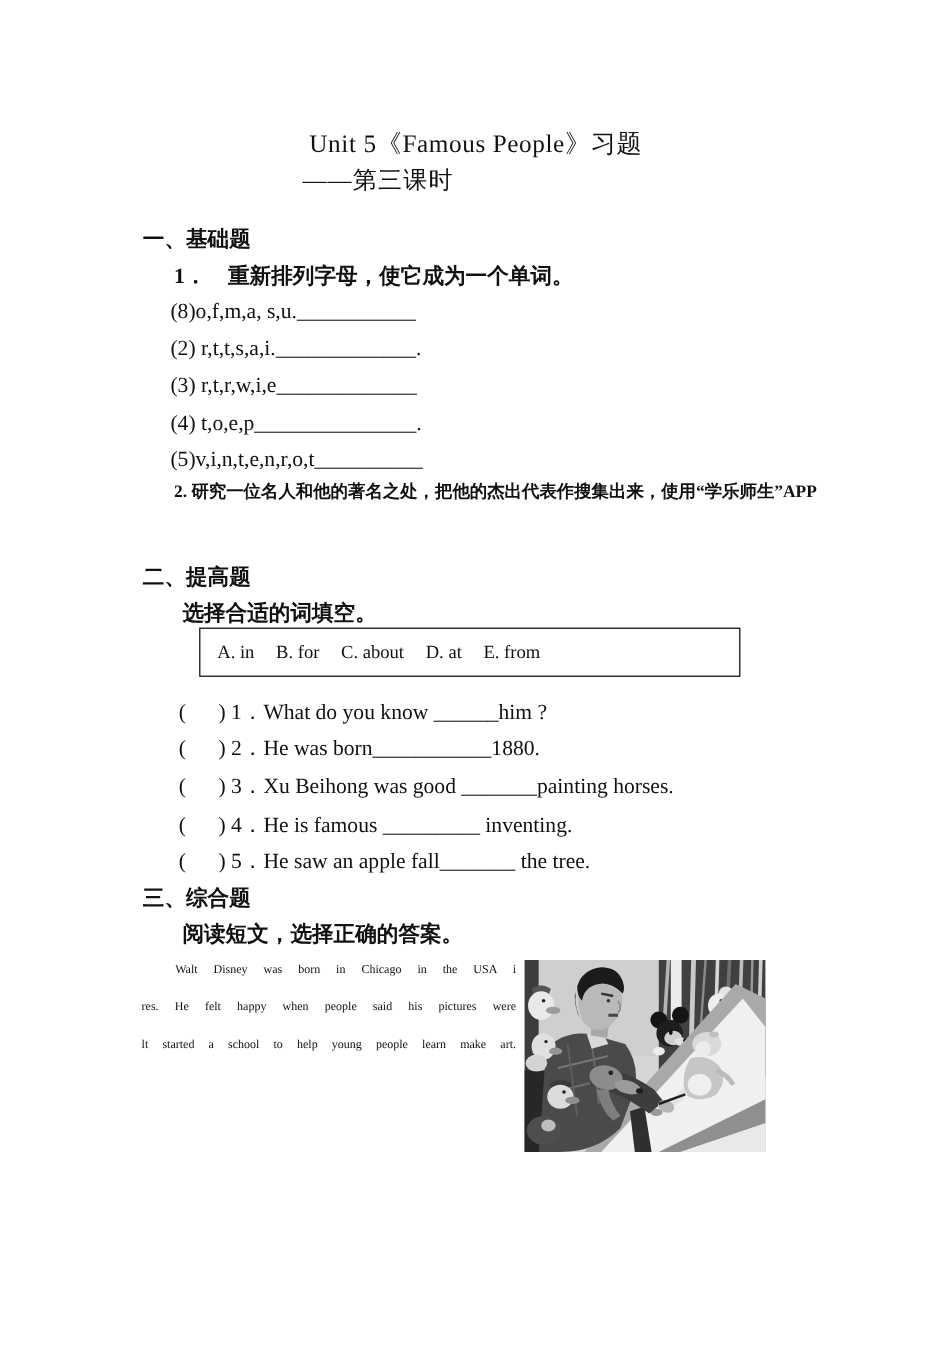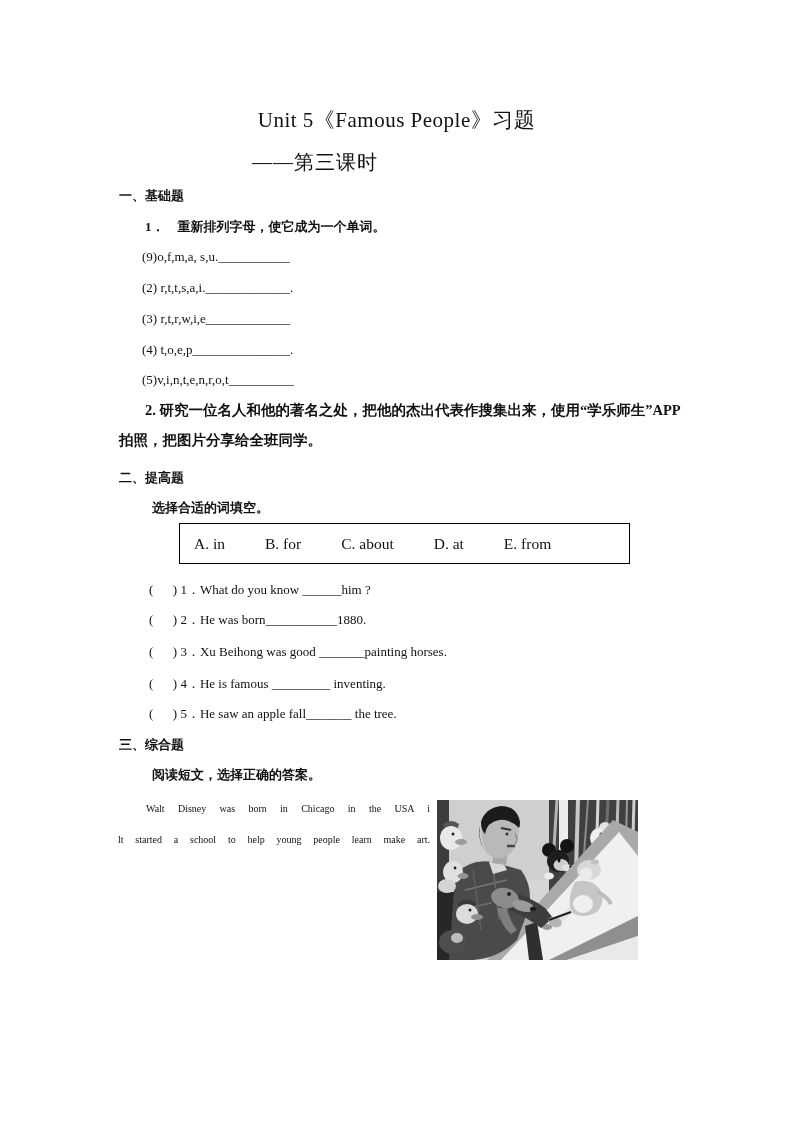--- a/index.html
+++ b/index.html
@@ -1,53 +1,52 @@
 <!DOCTYPE html>
 <html><head>
 <meta charset="utf-8">
 <style>
   * { margin:0; padding:0; box-sizing:border-box; }
   html,body { width:793px; height:1122px; background:#ffffff; }
   body { font-family:"Liberation Serif","DejaVu Serif",serif; color:#111; position:relative; overflow:hidden; }
   .abs { position:absolute; }
-  .fs  { font-size:13px; }
+  .fs  { font-size:18px; }
   .b   { font-weight:bold; }
   .pre { white-space:pre; }
   .title    { top:106px; left:0; width:793px; text-align:center; font-size:21px; letter-spacing:0.5px; }
-  .subtitle { top:149px; left:0; width:630px; text-align:center; font-size:20px; letter-spacing:1px; }
+  .subtitle { top:137px; left:0; width:630px; text-align:center; font-size:20px; letter-spacing:1px; }
   .bank { left:166px; top:523px; width:451px; height:41px; border:1.5px solid #000;
-          display:flex; align-items:center; padding-left:14px; column-gap:40px; font-size:15.5px;margin-left:13px; }
+          display:flex; align-items:center; padding-left:14px; column-gap:18px; font-size:15.5px; }
   .task2 { left:119px; top:395px; width:557px; line-height:30px; font-size:14.5px; font-weight:bold; }
   .task2 .l1 { white-space:nowrap; text-align:justify; text-align-last:justify; text-indent:26px; }
   .passage { left:118px; top:793px; width:312px; font-size:10px; }
   .passage .pl { line-height:31px; height:31px; white-space:nowrap; text-align:justify; text-align-last:justify; }
   .passage .ind { text-indent:28px; }
   .photo { left:437px; top:800px; width:201px; height:160px; }
   .photo svg { display:block; }
 </style>
 </head>
 <body>
 
 <div>
 
   <div class="abs title">Unit 5《Famous People》习题</div>
   <div class="abs subtitle">——第三课时</div>
 
   <div class="abs fs b" style="left:119px;top:187px">一、基础题</div>
   <div class="abs fs b pre" style="left:145px;top:218px">1．　重新排列字母，使它成为一个单词。</div>
 
-  <div class="abs fs pre" style="left:142px;top:249px">(9)o,f,m,a, s,u.___________</div>
+  <div class="abs fs pre" style="left:142px;top:249px">(8)o,f,m,a, s,u.___________</div>
   <div class="abs fs pre" style="left:142px;top:280px">(2) r,t,t,s,a,i._____________.</div>
   <div class="abs fs pre" style="left:142px;top:311px">(3) r,t,r,w,i,e_____________</div>
   <div class="abs fs pre" style="left:142px;top:342px">(4) t,o,e,p_______________.</div>
   <div class="abs fs pre" style="left:142px;top:372px">(5)v,i,n,t,e,n,r,o,t__________</div>
 
   <div class="abs task2">
     <div class="l1">2. 研究一位名人和他的著名之处，把他的杰出代表作搜集出来，使用“学乐师生”APP</div>
-    <div class="l2">拍照，把图片分享给全班同学。</div>
   </div>
 
   <div class="abs fs b" style="left:119px;top:469px">二、提高题</div>
   <div class="abs fs b" style="left:152px;top:499px">选择合适的词填空。</div>
 
   <div class="abs bank">
     <span>A. in</span>
     <span>B. for</span>
     <span>C. about</span>
     <span>D. at</span>
@@ -58,20 +57,21 @@
   <div class="abs fs pre" style="left:149px;top:611px">(      ) 2．He was born___________1880.</div>
   <div class="abs fs pre" style="left:149px;top:643px">(      ) 3．Xu Beihong was good _______painting horses.</div>
   <div class="abs fs pre" style="left:149px;top:675px">(      ) 4．He is famous _________ inventing.</div>
   <div class="abs fs pre" style="left:149px;top:705px">(      ) 5．He saw an apple fall_______ the tree.</div>
 
   <div class="abs fs b" style="left:119px;top:736px">三、综合题</div>
   <div class="abs fs b" style="left:152px;top:766px">阅读短文，选择正确的答案。</div>
 
   <div class="abs passage">
     <div class="pl ind">Walt Disney was born in Chicago in the USA i</div>
+    <div class="pl">res. He felt happy when people said his pictures were</div>
     <div class="pl">lt started a school to help young people learn make art.</div>
   </div>
 
   <div class="abs photo" role="img" aria-label="Walt Disney drawing at a tilted board with Mickey Mouse, Donald Duck and Pluto plush toys around him">
     <svg viewBox="0 0 201 160" width="201" height="160">
 
       <rect width="201" height="160" fill="#d6d6d6"></rect>
       <rect x="0" y="0" width="12" height="160" fill="#3c3c3c"></rect>
       <rect x="0" y="92" width="18" height="68" fill="#272727"></rect>
       <rect x="12" y="0" width="104" height="80" fill="#cfcfcf"></rect>

